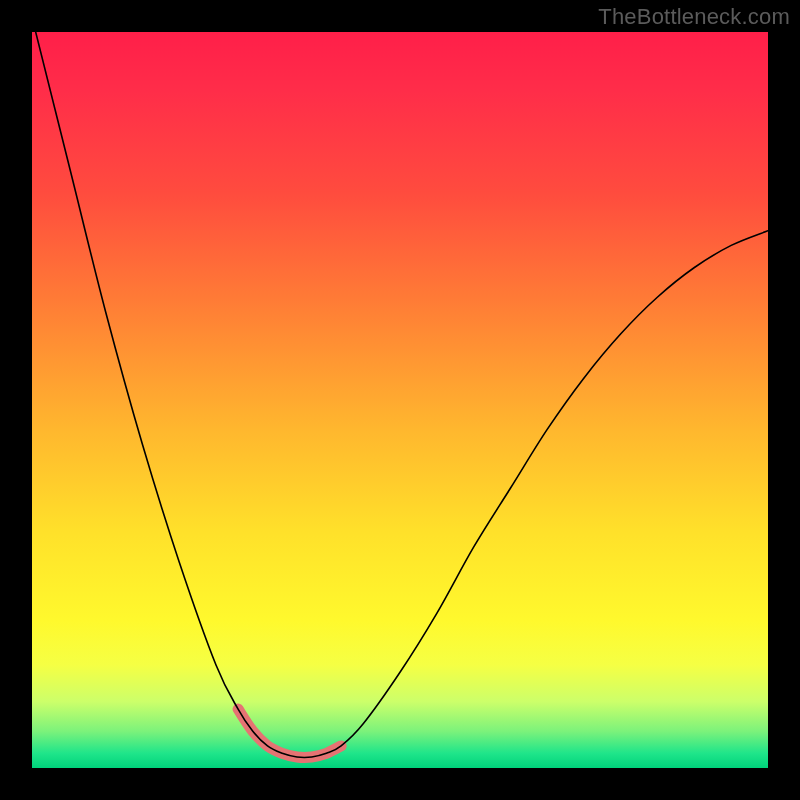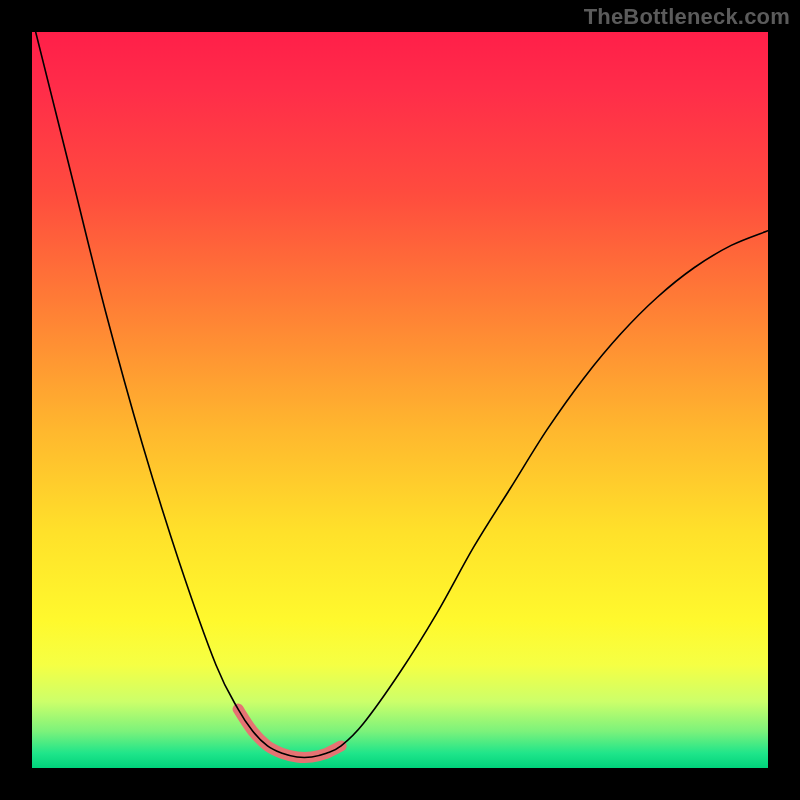--- a/index.html
+++ b/index.html
@@ -16,21 +16,21 @@
     width: 800px;
     height: 800px;
     background: #000;
   }
   .watermark {
     position: absolute;
     top: 4px;
     right: 10px;
     color: #5b5b5b;
     font-size: 22px;
-    font-weight: 700;
+    font-weight: 400;
     letter-spacing: 0.2px;
     z-index: 20;
   }
   .plot-area {
     position: absolute;
     left: 32px;
     top: 32px;
     width: 736px;
     height: 736px;
   }

